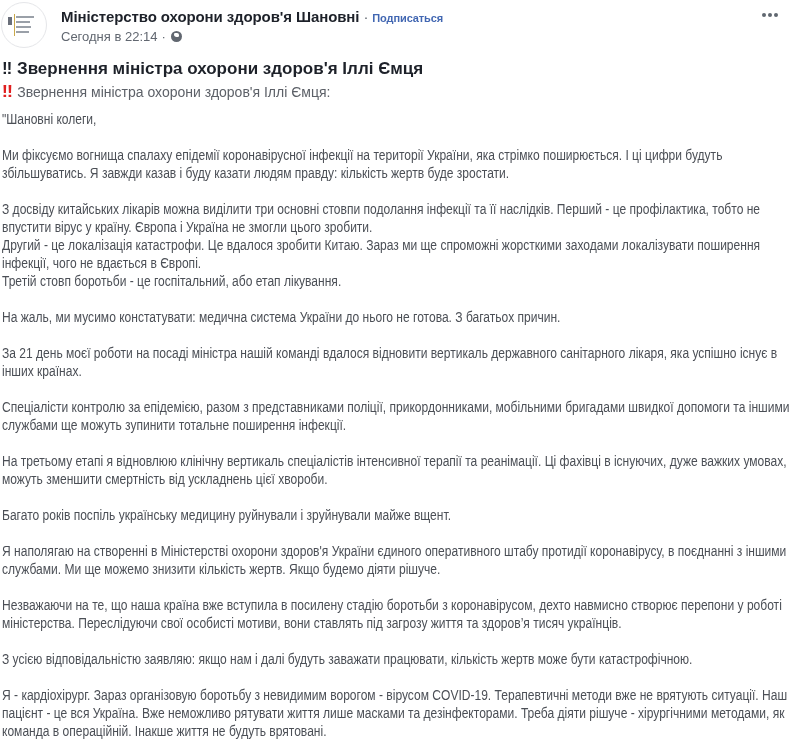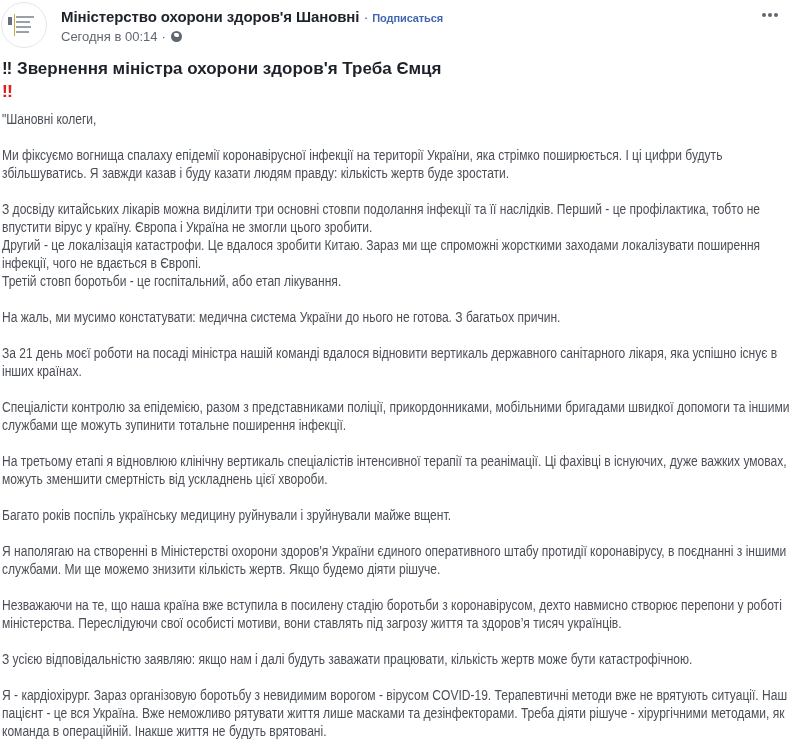--- a/index.html
+++ b/index.html
@@ -32,35 +32,36 @@
     <span class="bar"></span>
     <span class="line" style="top:13px;width:18px;"></span>
     <span class="line" style="top:18px;width:14px;"></span>
     <span class="line" style="top:23px;width:15px;"></span>
     <span class="line" style="top:28px;width:13px;"></span>
   </div>
   <div class="page-name">
     <span>Міністерство охорони здоров'я Шановні</span><span class="dot-sep">·</span><span class="subscribe">Подписаться</span>
   </div>
   <div class="meta">
-    <span>Сегодня в 00:14</span>
+    <span>Сегодня в 22:14</span>
     <span style="margin-left:4px;">·</span>
     <span class="globe"></span>
   </div>
   <div class="more">
     <span></span>
     <span></span>
     <span></span>
   </div>
 </div>
 
-<div class="title">‼ Звернення міністра охорони здоров'я Треба Ємця</div>
+<div class="title">‼ Звернення міністра охорони здоров'я Іллі Ємця</div>
 
 <div class="intro">
   <span class="bang">‼</span>
+  <span>Звернення міністра охорони здоров'я Іллі Ємця:</span>
 </div>
 
 <div class="body-text" id="body-text" style="width: 923.256px; transform: scaleX(0.86);">
   <p>"Шановні колеги,</p>
   <p>Ми фіксуємо вогнища спалаху епідемії коронавірусної інфекції на території України, яка стрімко поширюється. І ці цифри будуть збільшуватись. Я завжди казав і буду казати людям правду: кількість жертв буде зростати.</p>
   <p>З досвіду китайських лікарів можна виділити три основні стовпи подолання інфекції та її наслідків. Перший - це профілактика, тобто не впустити вірус у країну. Європа і Україна не змогли цього зробити.
 Другий - це локалізація катастрофи. Це вдалося зробити Китаю. Зараз ми ще спроможні жорсткими заходами локалізувати поширення інфекції, чого не вдається в Європі.
 Третій стовп боротьби - це госпітальний, або етап лікування.</p>
   <p>На жаль, ми мусимо констатувати: медична система України до нього не готова. З багатьох причин.</p>
   <p>За 21 день моєї роботи на посаді міністра нашій команді вдалося відновити вертикаль державного санітарного лікаря, яка успішно існує в інших країнах.</p>

